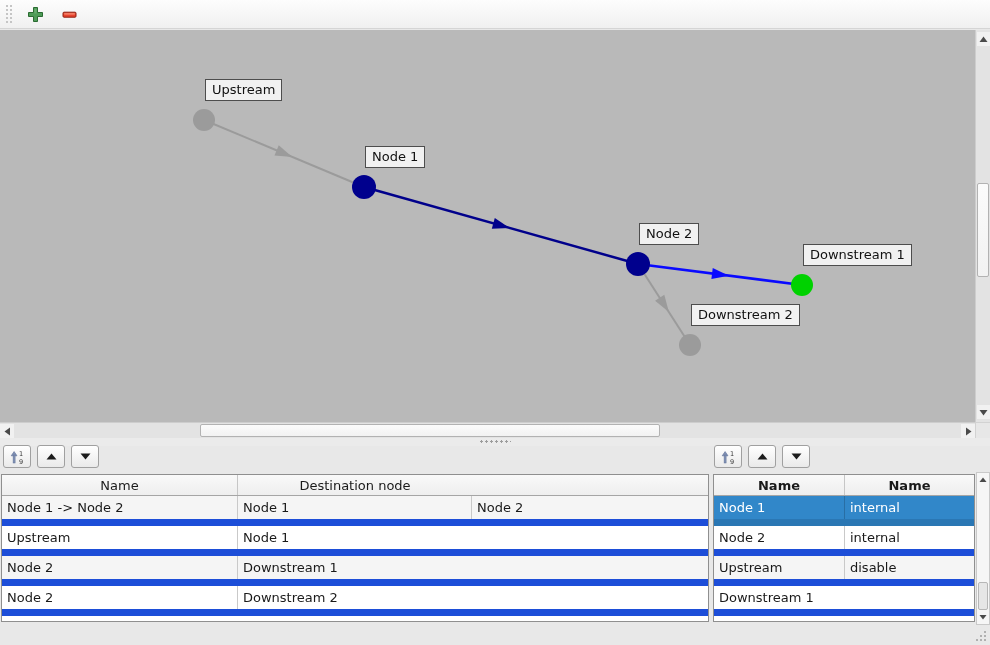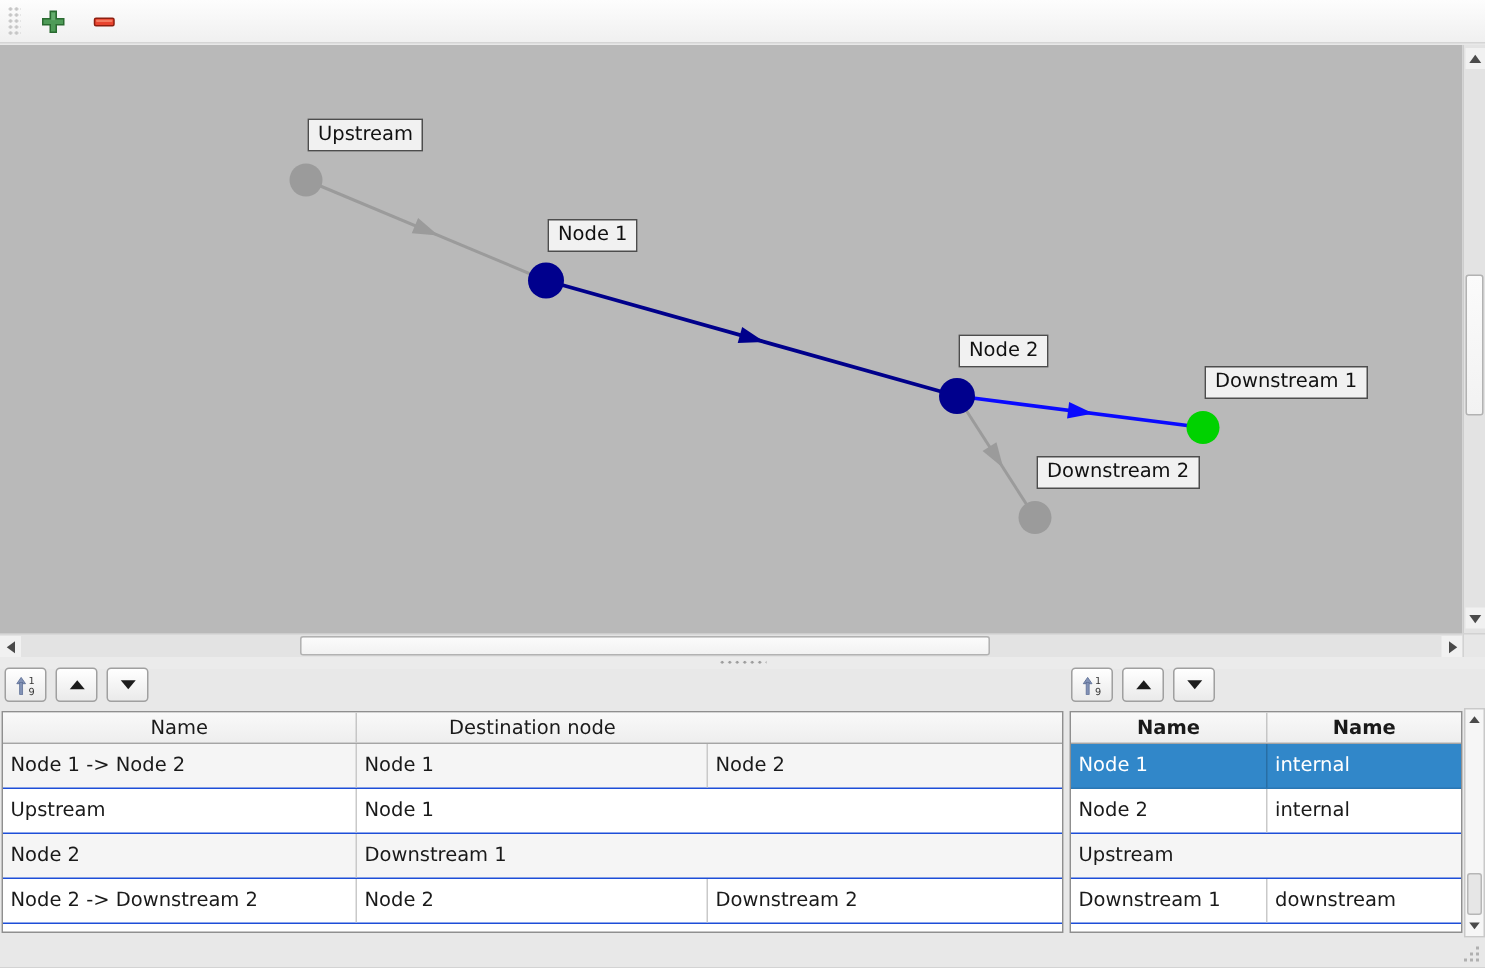--- a/index.html
+++ b/index.html
@@ -56,21 +56,21 @@
   .tbl{position:absolute;top:474px;height:148px;background:#fff;border:1px solid #8f8f8f;
     box-sizing:border-box;overflow:hidden;}
   #edges-table{left:1px;width:708px;--cols:236px 234px 236px;}
   #nodes-table{left:713px;width:262px;--cols:131px 129px;}
   .thead,.tr{display:grid;grid-template-columns:var(--cols);}
   .thead{height:20px;background:linear-gradient(#f9f9f9,#eeeeee);border-bottom:1px solid #a5a5a5;}
   .th{display:flex;align-items:center;justify-content:center;border-right:1px solid #c6c6c6;
     box-sizing:border-box;overflow:hidden;}
   .th:last-child{border-right:none;}
   #nodes-table .th{font-weight:bold;}
-  .tr{height:30px;border-bottom:1px solid #1d4ed8;box-sizing:border-box;background:#fff;}
+  .tr{height:30px;border-bottom:7px solid #1d4ed8;box-sizing:border-box;background:#fff;}
   .tr:nth-of-type(even){background:#f5f5f5;}
   .td{display:flex;align-items:center;padding:0 5px;border-right:1px solid #c9c9c9;
     box-sizing:border-box;white-space:nowrap;overflow:hidden;}
   .td:last-child{border-right:none;}
   .tr.selected{background:#3187c9 !important;color:#fff;border-bottom-color:#2a77b4;}
   .tr.selected .td{border-right-color:rgba(0,0,0,0.18);}
 
   
   .tbl-scroll{position:absolute;left:976px;top:472px;width:14px;height:153px;
     background:#f6f6f6;border:1px solid #c9c9c9;box-sizing:border-box;}
@@ -208,44 +208,43 @@
       </div>
       <div class="tr">
         <div class="td">Upstream</div>
         <div class="td">Node 1</div>
       </div>
       <div class="tr">
         <div class="td">Node 2</div>
         <div class="td">Downstream 1</div>
       </div>
       <div class="tr">
-        <div class="td">Node 2 -&gt; Downstream 2</div>
         <div class="td">Node 2</div>
         <div class="td">Downstream 2</div>
       </div>
     </div>
   <div class="tbl" id="nodes-table">
       <div class="thead">
         <div class="th">Name</div>
         <div class="th">Name</div>
       </div>
       <div class="tr selected" style="background: rgb(49, 135, 201);">
         <div class="td">Node 1</div>
         <div class="td">internal</div>
       </div>
       <div class="tr">
         <div class="td">Node 2</div>
         <div class="td">internal</div>
       </div>
       <div class="tr">
         <div class="td">Upstream</div>
+        <div class="td">disable</div>
       </div>
       <div class="tr">
         <div class="td">Downstream 1</div>
-        <div class="td">downstream</div>
       </div>
     </div>
 
   <div class="tbl-scroll">
     <div class="stepper up">
       <svg width="8" height="6" viewBox="0 0 8 6">
           <polygon points="0.5,5 7.5,5 4,0.5" fill="#4a4a4a"></polygon>
         </svg>
     </div>
     <div class="scroll-slider"></div>

